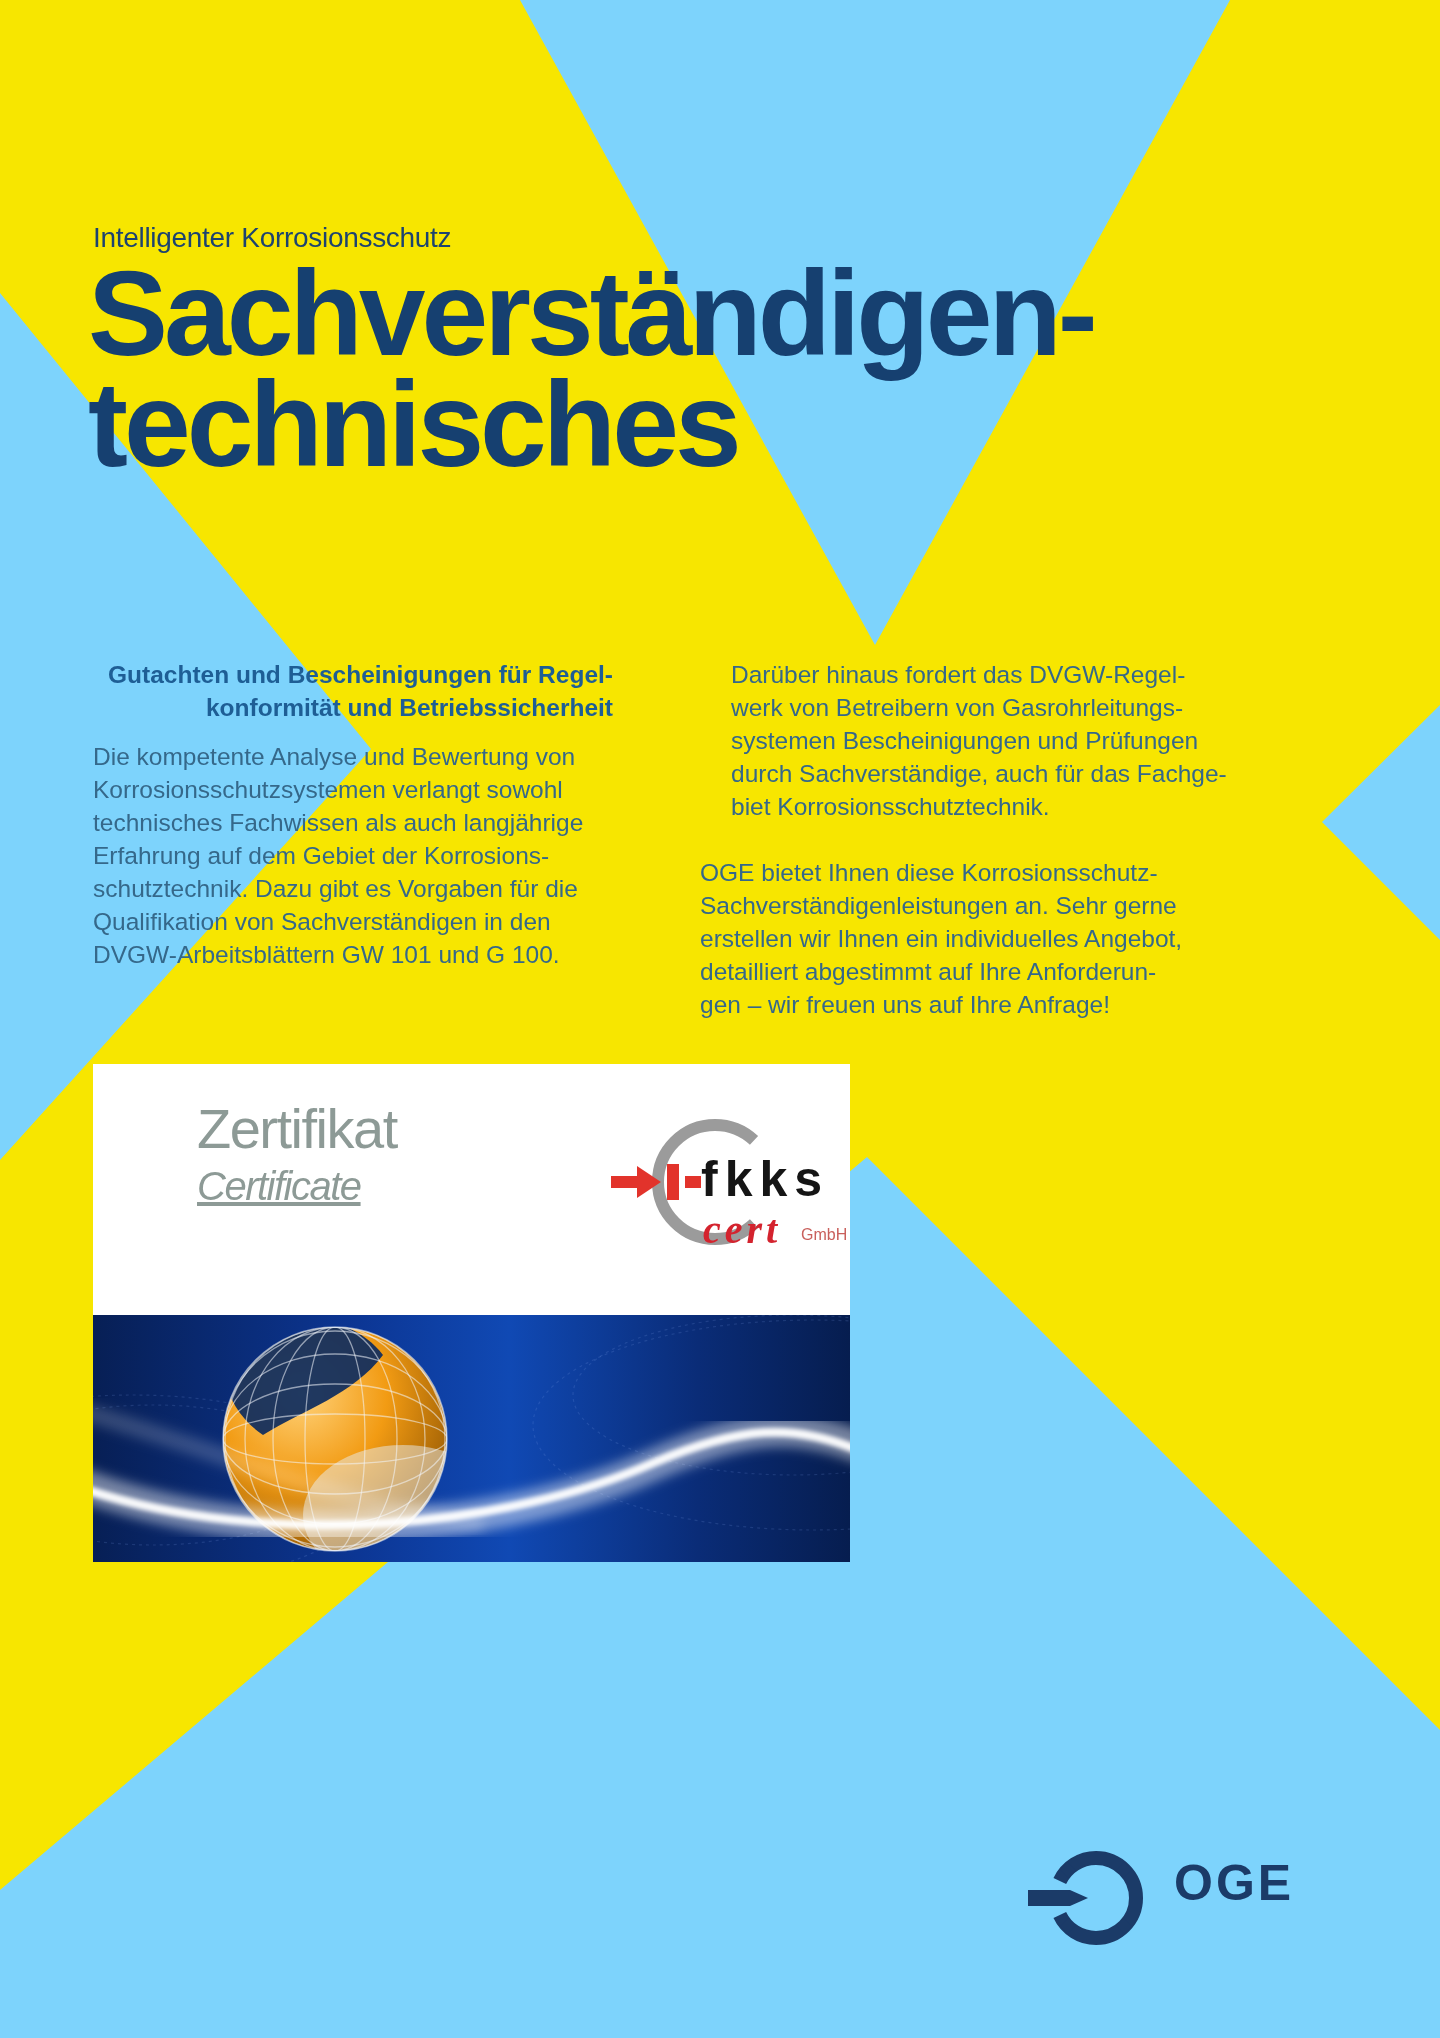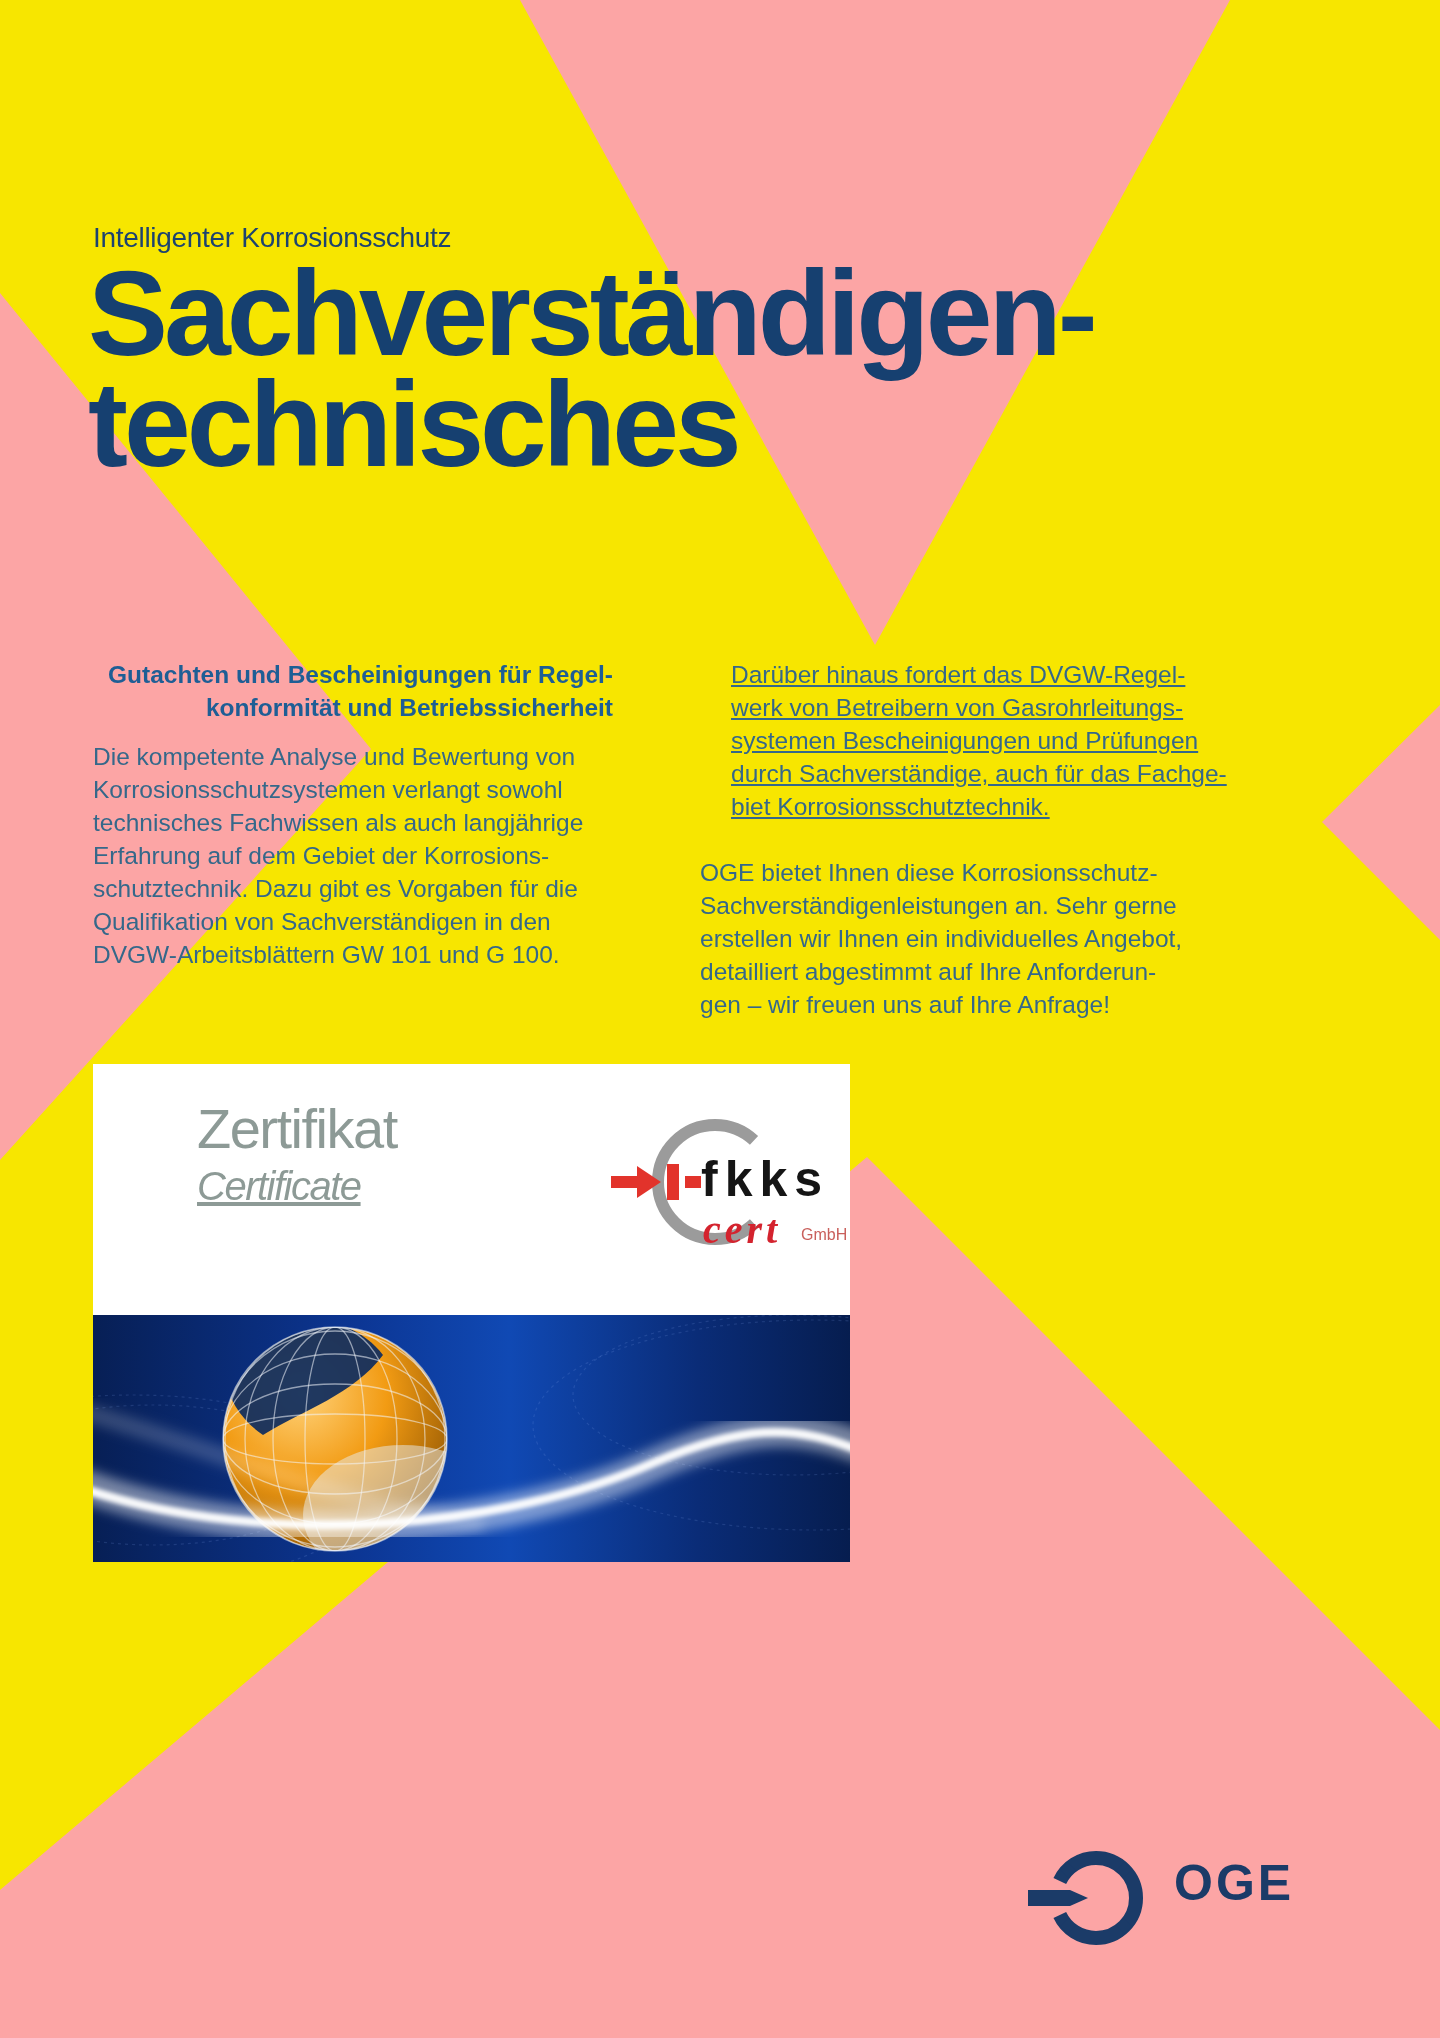--- a/index.html
+++ b/index.html
@@ -1,21 +1,21 @@
 <!DOCTYPE html>
 <html><head>
 <meta charset="utf-8">
 <style>
   :root{
     --yellow:#F7E600; --navy:#164070; --eyebrow:#1D4370; --head-blue:#1E5E95;
     --body-blue:#35688A; --cert-gray:#8D9A96; --fkks-red:#E2332B; --oge-navy:#1B3B68;
   }
   html,body{margin:0;padding:0;background:#e9e9e9;}
   .page{
-    position:relative; width:1440px; height:2038px; background:#fca5a5;
+    position:relative; width:1440px; height:2038px; background:#7dd3fc;
     overflow:hidden; margin:0 auto;
     font-family:"Liberation Sans", sans-serif;
   }
   .bg-svg{position:absolute; inset:0; display:block;}
   .abs{position:absolute;}
   .eyebrow{
     left:93px; top:222px; font-size:28px; letter-spacing:-0.3px;
     color:var(--eyebrow); font-weight:400;
   }
   .title{
@@ -23,21 +23,21 @@
     font-size:120px; line-height:111px; font-weight:700; letter-spacing:-4px;
     color:var(--navy); white-space:pre-line;
   }
   .col{font-size:24.5px; line-height:33px; white-space:pre-line;}
   .intro-head{
     left:93px; top:658px; width:520px; font-weight:700; color:var(--head-blue);text-align:right;
   }
   .intro-body{
     left:93px; top:740px; width:540px; color:var(--body-blue);
   }
-  .rcol-1{ left:731px; top:658px; width:560px; color:var(--body-blue);text-decoration:underline; }
+  .rcol-1{ left:731px; top:658px; width:560px; color:var(--body-blue); }
   .rcol-2{ left:700px; top:856px; width:560px; color:var(--body-blue); }
 
   .cert-panel{
     left:93px; top:1064px; width:757px; height:302px; background:#ffffff;
   }
   .cert-de{
     position:absolute; left:104px; top:32px; font-size:56px; letter-spacing:-1.5px;
     color:var(--cert-gray); font-weight:400;
   }
   .cert-en{

